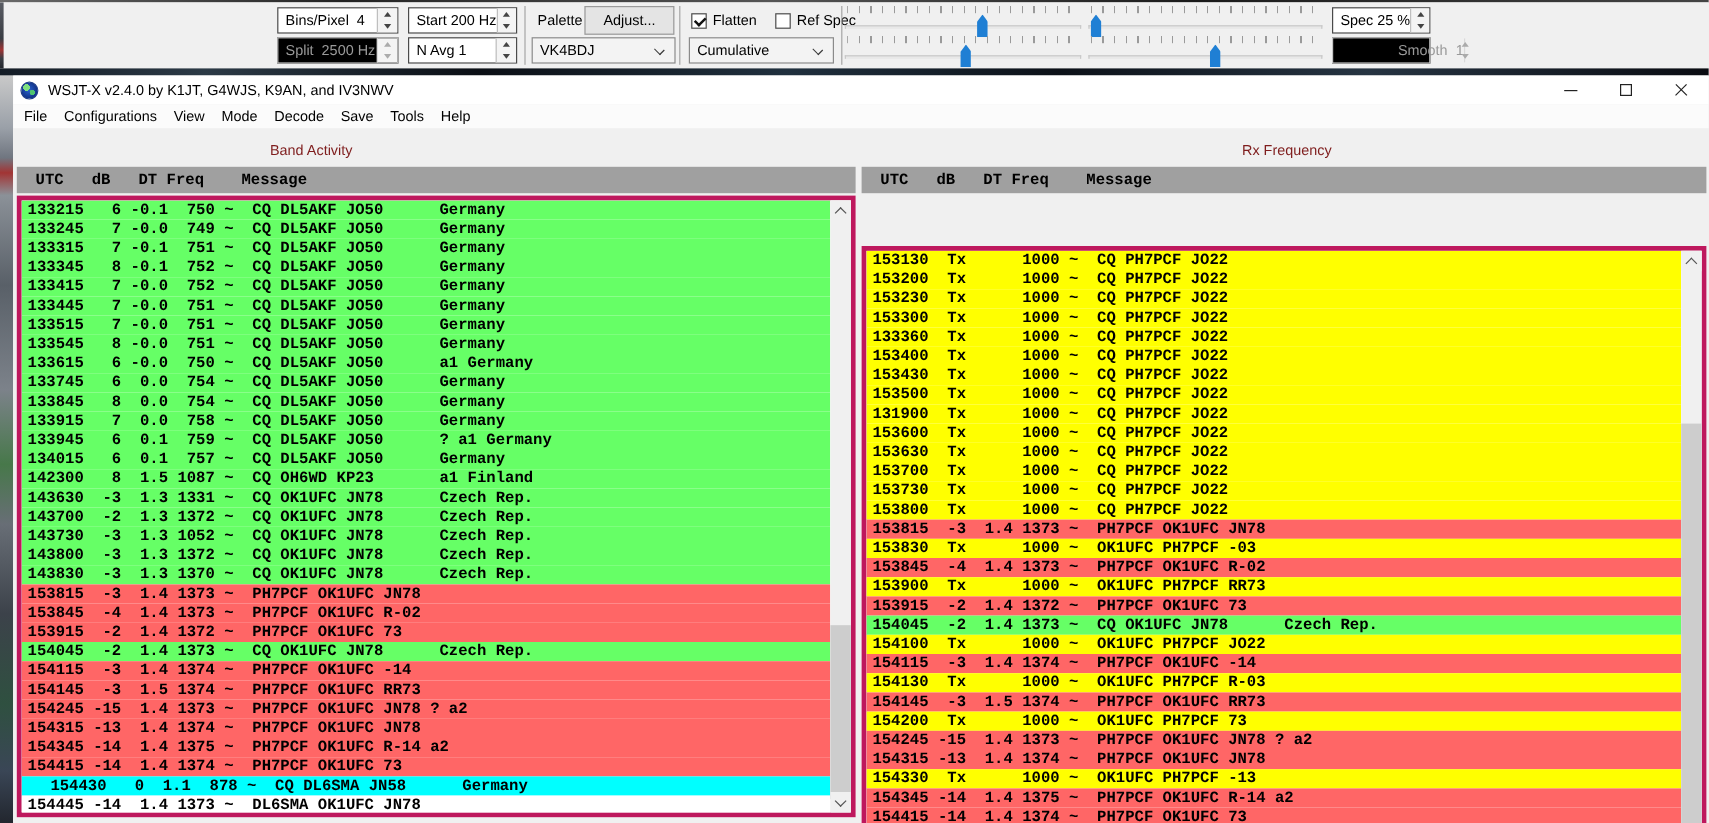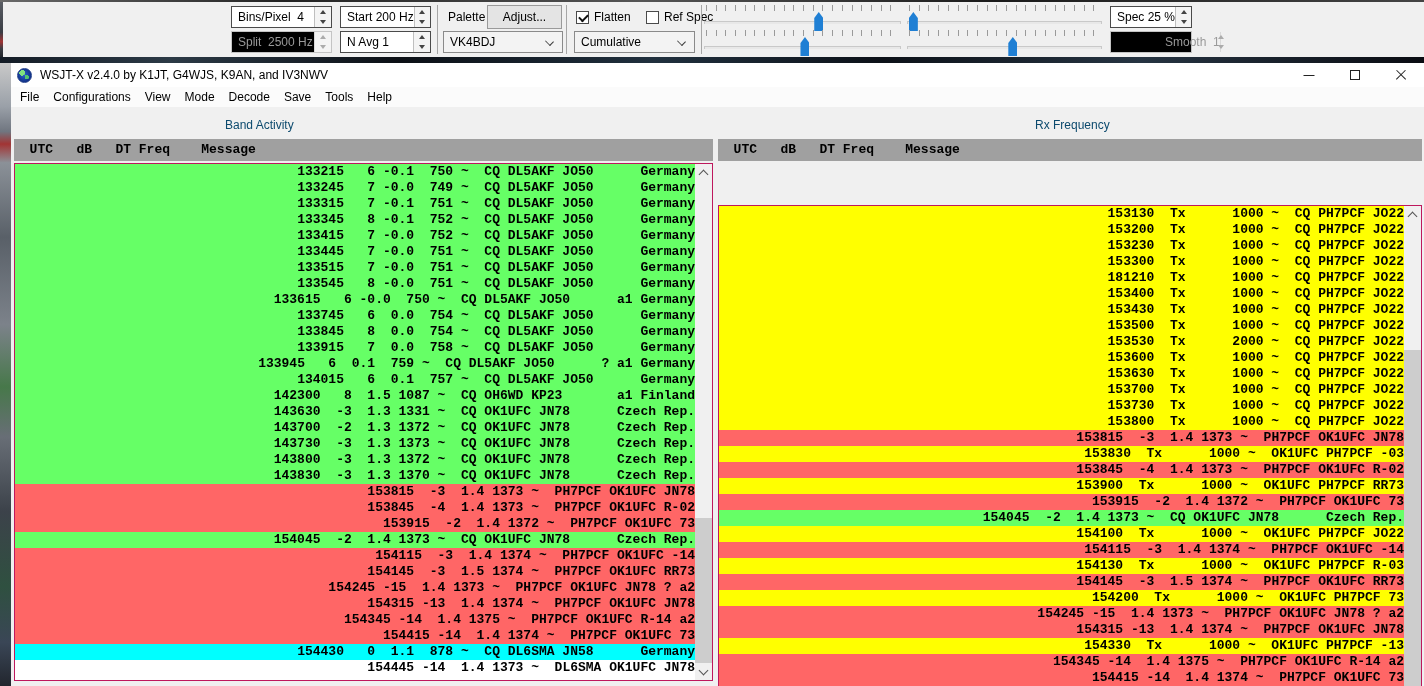--- a/index.html
+++ b/index.html
@@ -78,29 +78,29 @@
   .wb.max i { position:absolute; left:50%; top:50%; width:10px; height:10px; border:1px solid #222; transform:translate(-50%,-50%); }
   .wb.close i { position:absolute; left:50%; top:50%; width:13px; height:1.4px; background:#222; }
   .wb.close i.x1 { transform:translate(-50%,-50%) rotate(45deg); }
   .wb.close i.x2 { transform:translate(-50%,-50%) rotate(-45deg); }
 
   .menubar { position:absolute; left:0; top:24px; width:100%; height:20px; background:#fbfbfb;
            display:flex; align-items:flex-start; padding-left:2px; }
   .mi { font-size:12px; color:#000; padding:0 7px; line-height:20px; }
 
   .main { position:absolute; left:0; top:44px; width:100%; height:579px; background:#f0f0f0; }
-  .glabel { position:absolute; top:11px; font-size:12px; color:#0c4a6e; }
+  .glabel { position:absolute; top:11px; font-size:12px; color:#7f1d1d; }
 
   .hdr { position:absolute; top:32px; height:22px; background:#a0a0a0; color:#000;
          font-family:"Liberation Mono", monospace; font-weight:bold; font-size:13px;
          line-height:22px; white-space:pre; }
   .hdr-left { left:3px; width:699px; }
   .hdr-right { left:707px; width:704px; }
 
-  .panel { position:absolute; top:56px; height:518px; background:#fff; border:1px solid #be185d;text-align:right; }
+  .panel { position:absolute; top:56px; height:518px; background:#fff; border:4px solid #be185d; }
   .panel-left { left:3px; width:699px; }
   .panel-right { left:707px; width:704px;margin-top:42px; }
   .rows { position:absolute; left:0; top:0; bottom:0; right:17px; overflow:hidden; }
   .drow { height:16px; line-height:16px; font-family:"Liberation Mono", monospace;
           font-weight:bold; font-size:13px; color:#000; white-space:pre; padding-left:5px; }
   .c-green { background:var(--cq_green); }
   .c-red   { background:var(--mycall_red); }
   .c-yellow{ background:var(--tx_yellow); }
   .c-cyan  { background:var(--new_dxcc_cyan);padding-left:24px; }
   .c-white { background:#ffffff; }
@@ -268,21 +268,21 @@
             <div class="drow c-green">133545   8 -0.0  751 ~  CQ DL5AKF JO50      Germany</div>
             <div class="drow c-green">133615   6 -0.0  750 ~  CQ DL5AKF JO50      a1 Germany</div>
             <div class="drow c-green">133745   6  0.0  754 ~  CQ DL5AKF JO50      Germany</div>
             <div class="drow c-green">133845   8  0.0  754 ~  CQ DL5AKF JO50      Germany</div>
             <div class="drow c-green">133915   7  0.0  758 ~  CQ DL5AKF JO50      Germany</div>
             <div class="drow c-green">133945   6  0.1  759 ~  CQ DL5AKF JO50      ? a1 Germany</div>
             <div class="drow c-green">134015   6  0.1  757 ~  CQ DL5AKF JO50      Germany</div>
             <div class="drow c-green">142300   8  1.5 1087 ~  CQ OH6WD KP23       a1 Finland</div>
             <div class="drow c-green">143630  -3  1.3 1331 ~  CQ OK1UFC JN78      Czech Rep.</div>
             <div class="drow c-green">143700  -2  1.3 1372 ~  CQ OK1UFC JN78      Czech Rep.</div>
-            <div class="drow c-green">143730  -3  1.3 1373 ~  CQ OK1UFC JN78      Czech Rep.</div>
+            <div class="drow c-green">143730  -3  1.3 1052 ~  CQ OK1UFC JN78      Czech Rep.</div>
             <div class="drow c-green">143800  -3  1.3 1372 ~  CQ OK1UFC JN78      Czech Rep.</div>
             <div class="drow c-green">143830  -3  1.3 1370 ~  CQ OK1UFC JN78      Czech Rep.</div>
             <div class="drow c-red">153815  -3  1.4 1373 ~  PH7PCF OK1UFC JN78</div>
             <div class="drow c-red">153845  -4  1.4 1373 ~  PH7PCF OK1UFC R-02</div>
             <div class="drow c-red">153915  -2  1.4 1372 ~  PH7PCF OK1UFC 73</div>
             <div class="drow c-green">154045  -2  1.4 1373 ~  CQ OK1UFC JN78      Czech Rep.</div>
             <div class="drow c-red">154115  -3  1.4 1374 ~  PH7PCF OK1UFC -14</div>
             <div class="drow c-red">154145  -3  1.5 1374 ~  PH7PCF OK1UFC RR73</div>
             <div class="drow c-red">154245 -15  1.4 1373 ~  PH7PCF OK1UFC JN78 ? a2</div>
             <div class="drow c-red">154315 -13  1.4 1374 ~  PH7PCF OK1UFC JN78</div>
@@ -297,25 +297,25 @@
           <div class="sarr down"></div>
         </div>
       </div>
 
       <div class="panel panel-right">
         <div class="rows">
             <div class="drow c-yellow">153130  Tx      1000 ~  CQ PH7PCF JO22</div>
             <div class="drow c-yellow">153200  Tx      1000 ~  CQ PH7PCF JO22</div>
             <div class="drow c-yellow">153230  Tx      1000 ~  CQ PH7PCF JO22</div>
             <div class="drow c-yellow">153300  Tx      1000 ~  CQ PH7PCF JO22</div>
-            <div class="drow c-yellow">181210  Tx      1000 ~  CQ PH7PCF JO22</div>
+            <div class="drow c-yellow">133360  Tx      1000 ~  CQ PH7PCF JO22</div>
             <div class="drow c-yellow">153400  Tx      1000 ~  CQ PH7PCF JO22</div>
             <div class="drow c-yellow">153430  Tx      1000 ~  CQ PH7PCF JO22</div>
             <div class="drow c-yellow">153500  Tx      1000 ~  CQ PH7PCF JO22</div>
-            <div class="drow c-yellow">153530  Tx      2000 ~  CQ PH7PCF JO22</div>
+            <div class="drow c-yellow">131900  Tx      1000 ~  CQ PH7PCF JO22</div>
             <div class="drow c-yellow">153600  Tx      1000 ~  CQ PH7PCF JO22</div>
             <div class="drow c-yellow">153630  Tx      1000 ~  CQ PH7PCF JO22</div>
             <div class="drow c-yellow">153700  Tx      1000 ~  CQ PH7PCF JO22</div>
             <div class="drow c-yellow">153730  Tx      1000 ~  CQ PH7PCF JO22</div>
             <div class="drow c-yellow">153800  Tx      1000 ~  CQ PH7PCF JO22</div>
             <div class="drow c-red">153815  -3  1.4 1373 ~  PH7PCF OK1UFC JN78</div>
             <div class="drow c-yellow">153830  Tx      1000 ~  OK1UFC PH7PCF -03</div>
             <div class="drow c-red">153845  -4  1.4 1373 ~  PH7PCF OK1UFC R-02</div>
             <div class="drow c-yellow">153900  Tx      1000 ~  OK1UFC PH7PCF RR73</div>
             <div class="drow c-red">153915  -2  1.4 1372 ~  PH7PCF OK1UFC 73</div>

